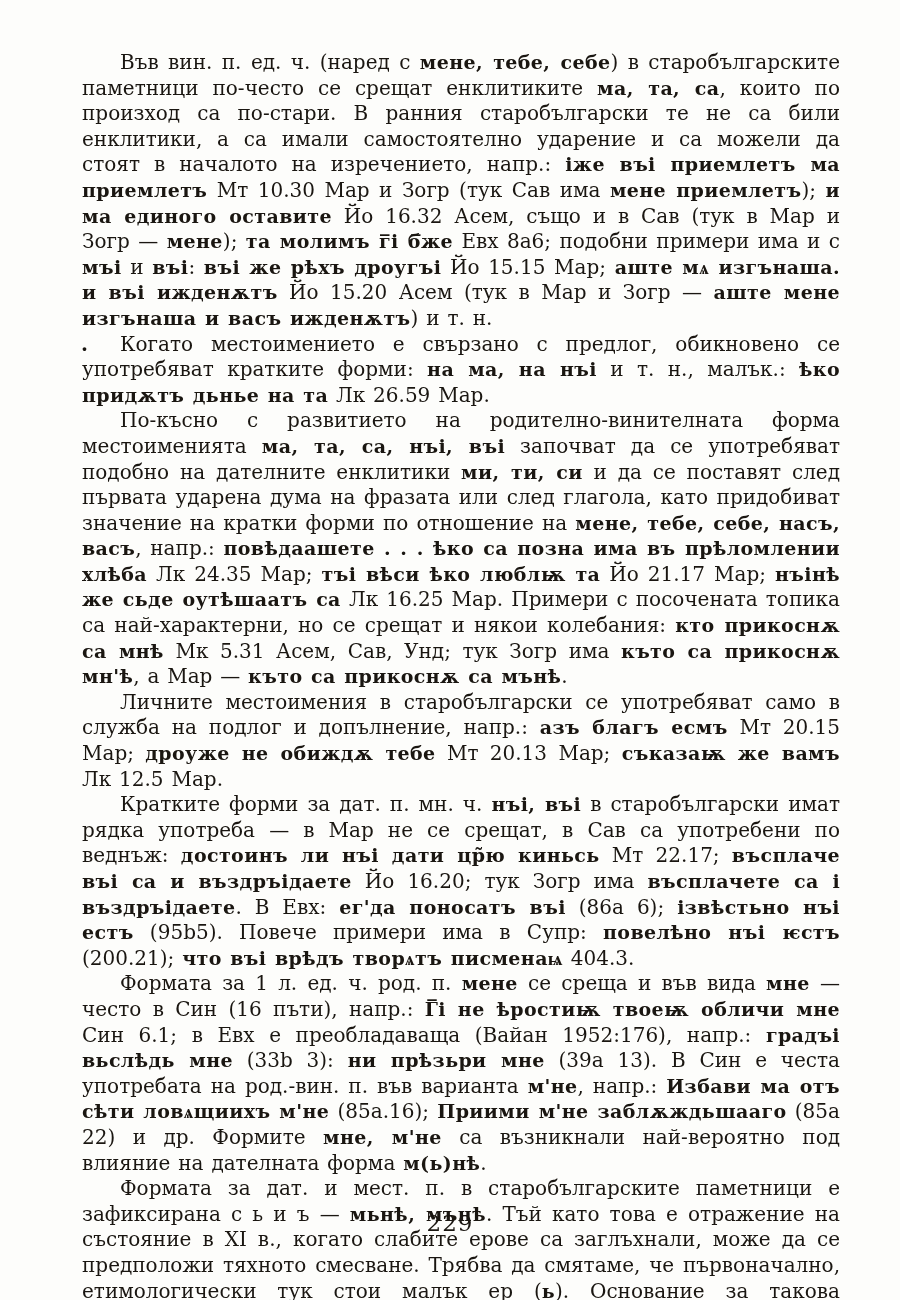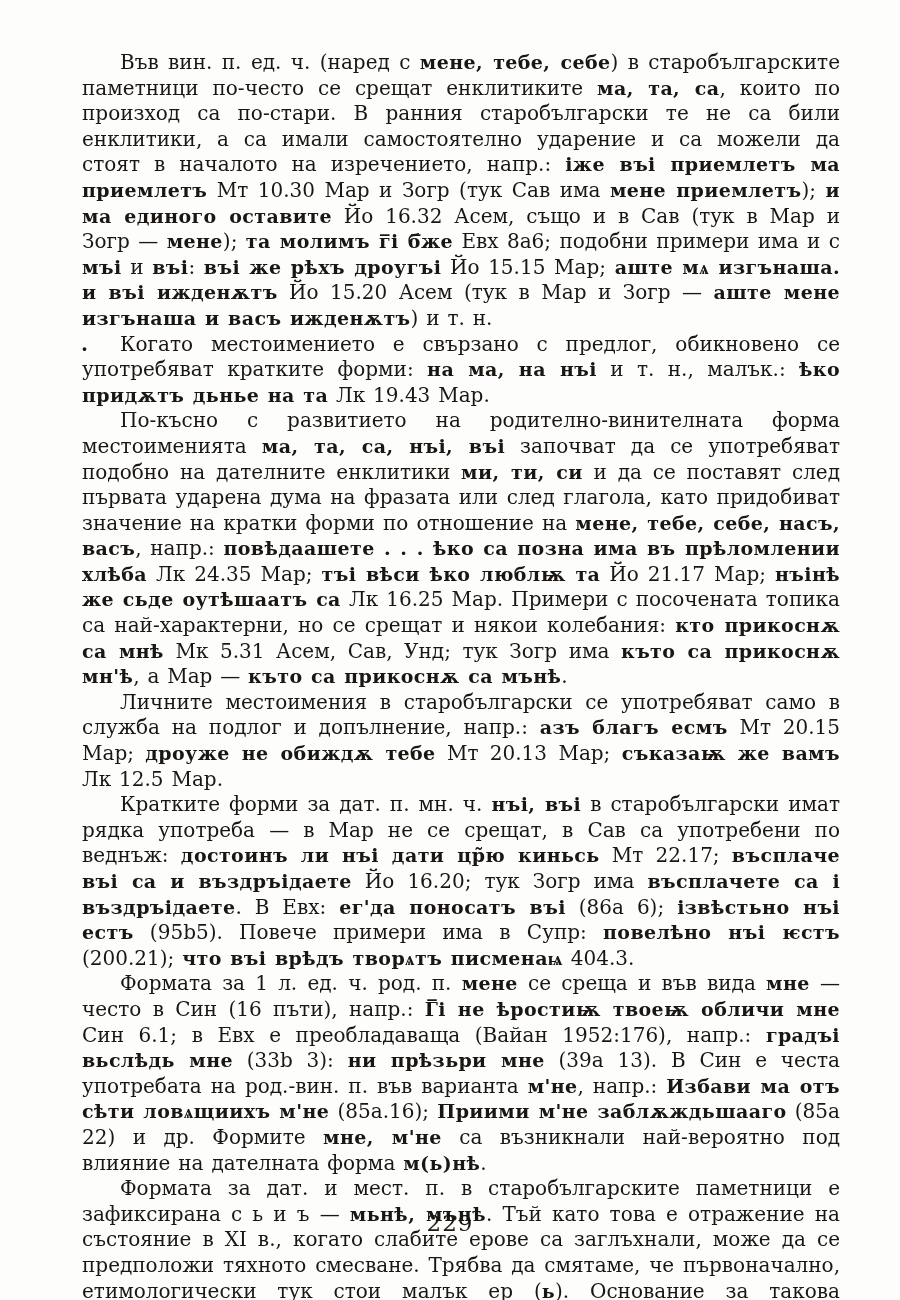--- a/index.html
+++ b/index.html
@@ -58,21 +58,21 @@
     font-weight: 400;
     letter-spacing: 1px;
   }
 </style>
 </head>
 <body>
 
 <div class="page">
   <div class="text-block" id="text-block">
       <p class="para"><span class="run-normal">Във вин. п. ед. ч. (наред с </span><span class="run-ocs">мене, тебе, себе</span><span class="run-normal">) в старобългарските паметници по-често се срещат енклитиките </span><span class="run-ocs">ма, та, са</span><span class="run-normal">, които по произход са по-стари. В ранния старобългарски те не са били енклитики, а са имали самостоятелно ударение и са можели да стоят в началото на изречението, напр.: </span><span class="run-ocs">іже въі приемлетъ ма приемлетъ</span><span class="run-normal"> Мт 10.30 Мар и Зогр (тук Сав има </span><span class="run-ocs">мене приемлетъ</span><span class="run-normal">); </span><span class="run-ocs">и ма единого оставите</span><span class="run-normal"> Йо 16.32 Асем, също и в Сав (тук в Мар и Зогр — </span><span class="run-ocs">мене</span><span class="run-normal">); </span><span class="run-ocs">та молимъ г̅і б̅же</span><span class="run-normal"> Евх 8а6; подобни примери има и с </span><span class="run-ocs">мъі</span><span class="run-normal"> и </span><span class="run-ocs">въі</span><span class="run-normal">: </span><span class="run-ocs">въі же рѣхъ дроугъі</span><span class="run-normal"> Йо 15.15 Мар; </span><span class="run-ocs">аште мѧ изгънаша. и въі ижденѫтъ</span><span class="run-normal"> Йо 15.20 Асем (тук в Мар и Зогр — </span><span class="run-ocs">аште мене изгънаша и васъ ижденѫтъ</span><span class="run-normal">) и т. н.</span></p>
-      <p class="para"><span class="stray-dot">.</span><span class="run-normal">Когато местоимението е свързано с предлог, обикновено се употребяват кратките форми: </span><span class="run-ocs">на ма, на нъі</span><span class="run-normal"> и т. н., малък.: </span><span class="run-ocs">ѣко придѫтъ дьнье на та</span><span class="run-normal"> Лк 19.43 Мар.</span></p>
+      <p class="para"><span class="stray-dot">.</span><span class="run-normal">Когато местоимението е свързано с предлог, обикновено се употребяват кратките форми: </span><span class="run-ocs">на ма, на нъі</span><span class="run-normal"> и т. н., малък.: </span><span class="run-ocs">ѣко придѫтъ дьнье на та</span><span class="run-normal"> Лк 26.59 Мар.</span></p>
       <p class="para"><span class="run-normal">По-късно с развитието на родително-винителната форма местоименията </span><span class="run-ocs">ма, та, са, нъі, въі</span><span class="run-normal"> започват да се употребяват подобно на дателните енклитики </span><span class="run-ocs">ми, ти, си</span><span class="run-normal"> и да се поставят след първата ударена дума на фразата или след глагола, като придобиват значение на кратки форми по отношение на </span><span class="run-ocs">мене, тебе, себе, насъ, васъ</span><span class="run-normal">, напр.: </span><span class="run-ocs">повѣдаашете . . . ѣко са позна има въ прѣломлении хлѣба</span><span class="run-normal"> Лк 24.35 Мар; </span><span class="run-ocs">тъі вѣси ѣко люблѭ та</span><span class="run-normal"> Йо 21.17 Мар; </span><span class="run-ocs">нъінѣ же сьде оутѣшаатъ са</span><span class="run-normal"> Лк 16.25 Мар. Примери с посочената топика са най-характерни, но се срещат и някои колебания: </span><span class="run-ocs">кто прикоснѫ са мнѣ</span><span class="run-normal"> Мк 5.31 Асем, Сав, Унд; тук Зогр има </span><span class="run-ocs">къто са прикоснѫ мн'ѣ</span><span class="run-normal">, а Мар — </span><span class="run-ocs">къто са прикоснѫ са мънѣ</span><span class="run-normal">.</span></p>
       <p class="para"><span class="run-normal">Личните местоимения в старобългарски се употребяват само в служба на подлог и допълнение, напр.: </span><span class="run-ocs">азъ благъ есмъ</span><span class="run-normal"> Мт 20.15 Мар; </span><span class="run-ocs">дроуже не обиждѫ тебе</span><span class="run-normal"> Мт 20.13 Мар; </span><span class="run-ocs">съказаѭ же вамъ</span><span class="run-normal"> Лк 12.5 Мар.</span></p>
       <p class="para"><span class="run-normal">Кратките форми за дат. п. мн. ч. </span><span class="run-ocs">нъі, въі</span><span class="run-normal"> в старобългарски имат рядка употреба — в Мар не се срещат, в Сав са употребени по веднъж: </span><span class="run-ocs">достоинъ ли нъі дати цр̃ю киньсь</span><span class="run-normal"> Мт 22.17; </span><span class="run-ocs">въсплаче въі са и въздръідаете</span><span class="run-normal"> Йо 16.20; тук Зогр има </span><span class="run-ocs">въсплачете са і въздръідаете</span><span class="run-normal">. В Евх: </span><span class="run-ocs">ег'да поносатъ въі</span><span class="run-normal"> (86а 6); </span><span class="run-ocs">ізвѣстьно нъі естъ</span><span class="run-normal"> (95b5). Повече примери има в Супр: </span><span class="run-ocs">повелѣно нъі ѥстъ</span><span class="run-normal"> (200.21); </span><span class="run-ocs">что въі врѣдъ творѧтъ писменаѩ</span><span class="run-normal"> 404.3.</span></p>
       <p class="para"><span class="run-normal">Формата за 1 л. ед. ч. род. п. </span><span class="run-ocs">мене</span><span class="run-normal"> се среща и във вида </span><span class="run-ocs">мне</span><span class="run-normal"> — често в Син (16 пъти), напр.: </span><span class="run-ocs">Г̅і не ѣростиѭ твоеѭ обличи мне</span><span class="run-normal"> Син 6.1; в Евх е преобладаваща (Вайан 1952:176), напр.: </span><span class="run-ocs">градъі вьслѣдь мне</span><span class="run-normal"> (33b 3): </span><span class="run-ocs">ни прѣзьри мне</span><span class="run-normal"> (39а 13). В Син е честа употребата на род.-вин. п. във варианта </span><span class="run-ocs">м'не</span><span class="run-normal">, напр.: </span><span class="run-ocs">Избави ма отъ сѣти ловѧщиихъ м'не</span><span class="run-normal"> (85а.16); </span><span class="run-ocs">Приими м'не заблѫждьшааго</span><span class="run-normal"> (85а 22) и др. Формите </span><span class="run-ocs">мне, м'не</span><span class="run-normal"> са възникнали най-вероятно под влияние на дателната форма </span><span class="run-ocs">м(ь)нѣ</span><span class="run-normal">.</span></p>
       <p class="para"><span class="run-normal">Формата за дат. и мест. п. в старобългарските паметници е зафиксирана с ь и ъ — </span><span class="run-ocs">мьнѣ, мънѣ</span><span class="run-normal">. Тъй като това е отражение на състояние в XI в., когато слабите ерове са заглъхнали, може да се предположи тяхното смесване. Трябва да смятаме, че първоначално, етимологически тук стои малък ер (</span><span class="run-ocs">ь</span><span class="run-normal">). Основание за такова заключение дава съотношението между формите за дат.-мест. и тв. п. </span></p>
     </div>
   <div class="page-number">229</div>
 </div>
 
 </body></html>

